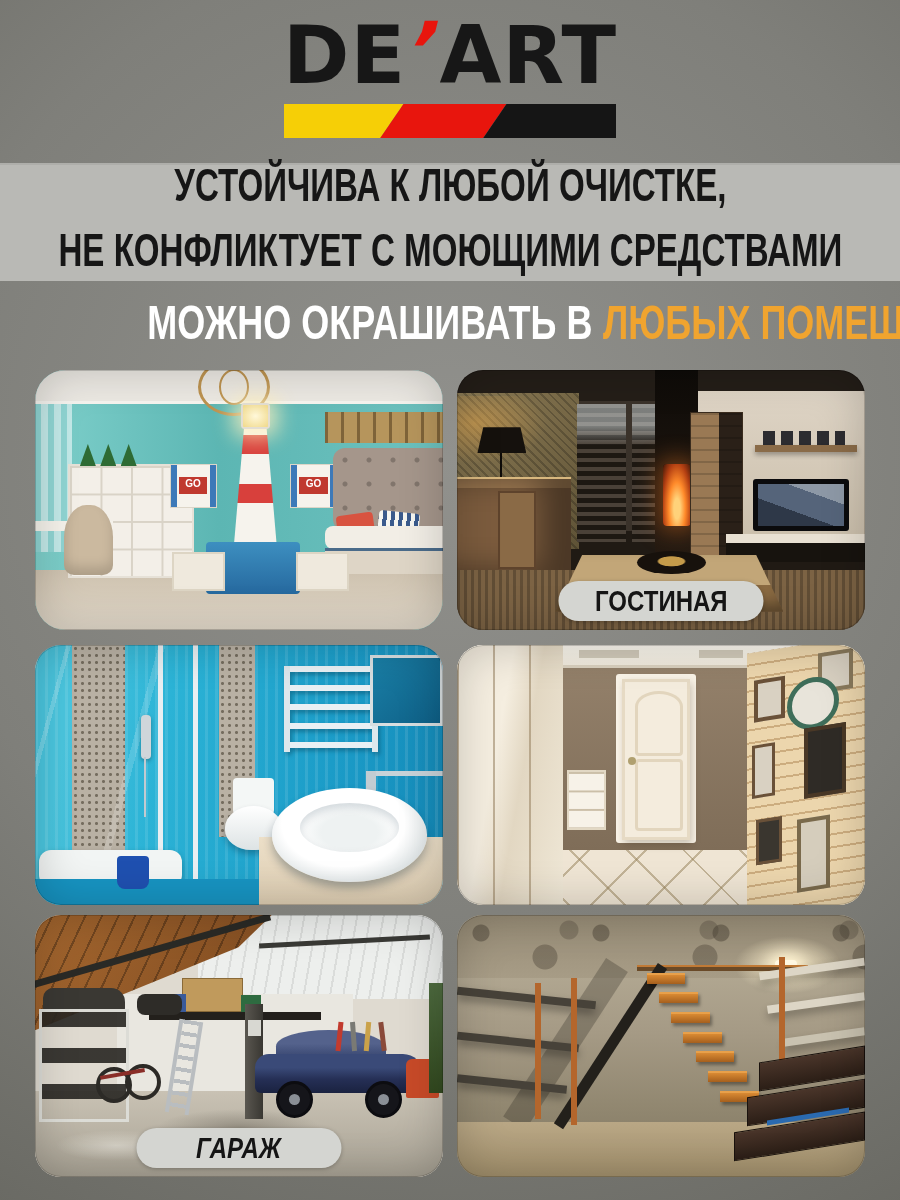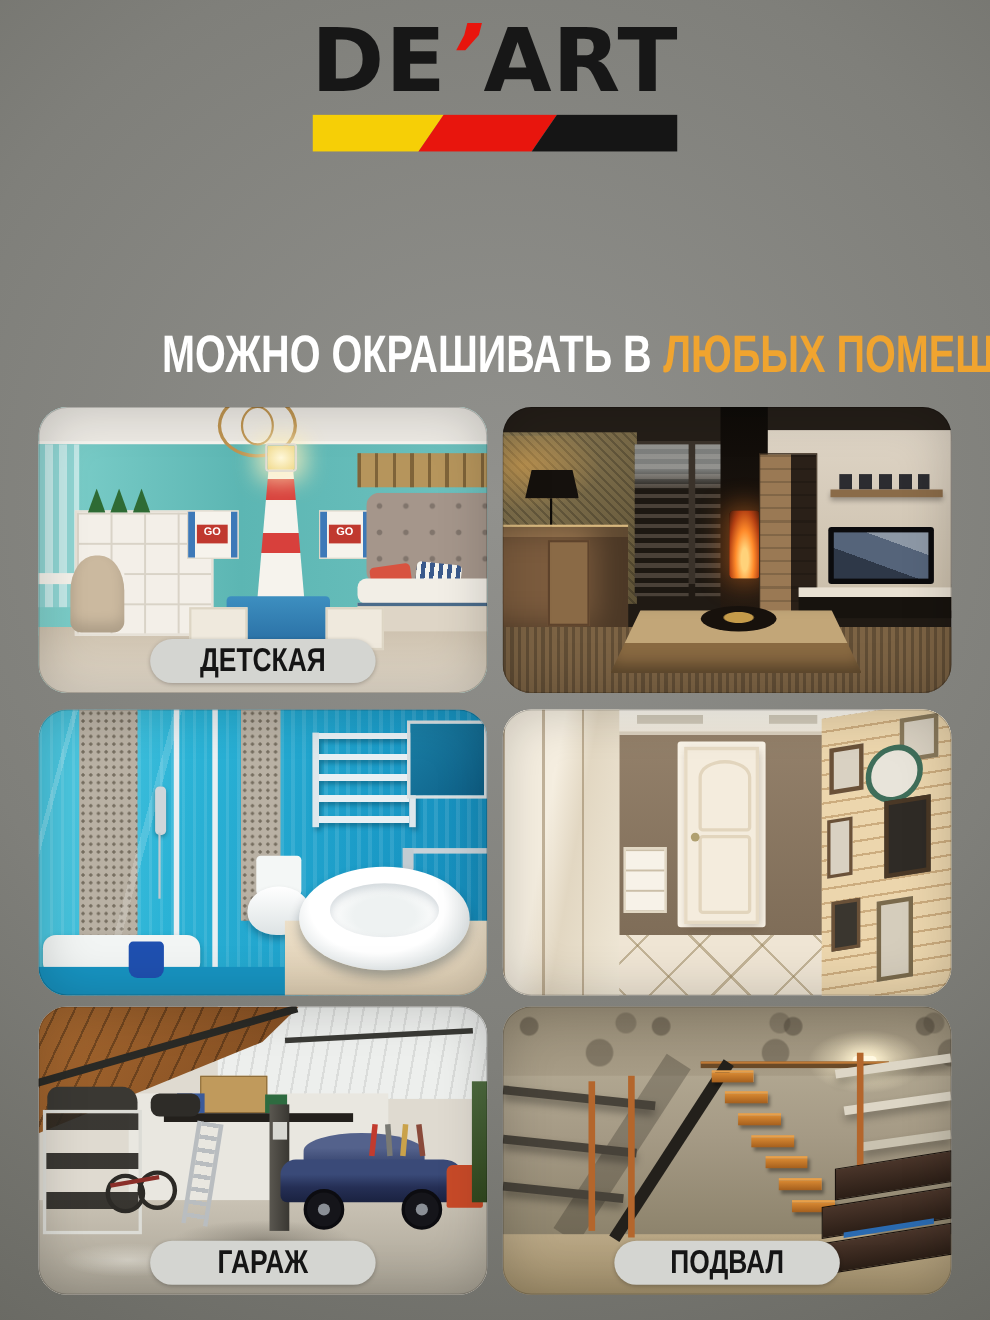--- a/index.html
+++ b/index.html
@@ -31,23 +31,23 @@
   
   .sub-claim{position:absolute;left:0;top:297px;width:900px;text-align:center;line-height:52px;}
   .sub-wrap{display:inline-block;white-space:nowrap;transform:scaleX(.75);font-weight:bold;font-size:48px;}
   .sub-white{color:#ffffff;}
   .sub-orange{color:var(--accent_orange);margin-left:14px;}
 
   
   .card{position:absolute;width:408px;height:260px;border-radius:26px;overflow:hidden;margin:0;background:#888;}
   .card::after{content:"";position:absolute;inset:0;border-radius:26px;pointer-events:none;
     box-shadow:inset 0 0 46px rgba(0,0,0,.20), inset 0 0 0 1px rgba(0,0,0,.18);}
-  .c1{left:35px;top:370px;}  .c2{left:457px;top:370px;}
+  .c1{left:35px;top:370px;border-radius:31px;}  .c2{left:457px;top:370px;}
   .c3{left:35px;top:645px;}  .c4{left:457px;top:645px;}
-  .c5{left:35px;top:915px;height:262px;} .c6{left:457px;top:915px;height:262px;}
+  .c5{left:35px;top:915px;height:262px;font-style:italic;} .c6{left:457px;top:915px;height:262px;}
   .photo{position:absolute;inset:0;}
   .badge{position:absolute;bottom:9px;left:50%;transform:translateX(-50%);z-index:9;
     min-width:205px;padding:4px 18px;border-radius:30px;background:var(--badge_bg);
     text-align:center;box-shadow:0 1px 4px rgba(0,0,0,.25);}
   .badge span{display:inline-block;transform:scaleX(.8);white-space:nowrap;
     font-weight:bold;font-size:30px;line-height:32px;color:#151515;}
 
   
   .sc-kids{background:#68bfbb;}
   .k-ceil{left:0;top:0;width:100%;height:13%;background:#ece9e3;border-bottom:3px solid #f6f4ef;}
@@ -269,20 +269,24 @@
 
   <header class="brand">
     <div class="brand-word"><span>DE</span><span class="apos">’</span><span>ART</span></div>
     <div class="brand-stripe">
       <i class="seg-yellow"></i>
       <i class="seg-red"></i>
       <i class="seg-black"></i>
     </div>
   </header>
 
+  <section class="claim-band">
+    <div class="claim-line"><span>УСТОЙЧИВА К ЛЮБОЙ ОЧИСТКЕ,</span></div>
+    <div class="claim-line"><span>НЕ КОНФЛИКТУЕТ С МОЮЩИМИ СРЕДСТВАМИ</span></div>
+  </section>
 
   <section class="sub-claim">
     <span class="sub-wrap"><span class="sub-white">МОЖНО ОКРАШИВАТЬ В</span><span class="sub-orange">ЛЮБЫХ ПОМЕЩЕНИЯХ</span></span>
   </section>
 
   <figure class="card c1">
     <div class="photo sc-kids">
       <div class="ab k-ceil"></div>
       <div class="ab k-wall"></div>
       <div class="ab k-floor"></div>
@@ -305,21 +309,20 @@
       <div class="ab k-headboard"></div>
       <div class="ab k-pillow-red"></div>
       <div class="ab k-pillow-str"></div>
       <div class="ab k-mattress"></div>
       <div class="ab k-bedbase"></div>
       <div class="ab k-desk"></div>
       <div class="ab k-chair"></div>
       <div class="ab k-bench kb1"></div>
       <div class="ab k-bench kb2"></div>
     </div>
-    <div class="badge"><span>ДЕТСКАЯ</span></div>
   </figure>
 
   <figure class="card c2">
     <div class="photo sc-living">
       <div class="ab l-leftwall"></div>
       <div class="ab l-glow"></div>
       <div class="ab l-lampstem"></div>
       <div class="ab l-lamp"></div>
       <div class="ab l-win lw1"></div>
       <div class="ab l-win lw2"></div>
@@ -329,20 +332,21 @@
       <div class="ab l-rightwall"></div>
       <div class="ab l-cab"></div>
       <div class="ab l-shelfitems"></div>
       <div class="ab l-shelfline"></div>
       <div class="ab l-tv"></div>
       <div class="ab l-bench"></div>
       <div class="ab l-rug"></div>
       <div class="ab l-table"></div>
       <div class="ab l-bowl"></div>
     </div>
+    <div class="badge"><span>ГОСТИНАЯ</span></div>
   </figure>
 
   <figure class="card c3">
     <div class="photo sc-bath">
       <div class="ab b-streaks"></div>
       <div class="ab b-mosaic bm1"></div>
       <div class="ab b-mosaic bm2"></div>
       <div class="ab b-glass"></div>
       <div class="ab b-shower"></div>
       <div class="ab b-tray"></div>
@@ -443,16 +447,15 @@
       <div class="p-post pp2"></div>
       <div class="ab p-shelfR psr1"></div>
       <div class="ab p-shelfR psr2"></div>
       <div class="ab p-shelfR psr3"></div>
       <div class="ab p-postR"></div>
       <div class="p-drawer pd1"></div>
       <div class="p-drawer pd2"></div>
       <div class="ab p-blue"></div>
       <div class="p-drawer pd3"></div>
     </div>
-    <div class="badge"><span>ПОДВАЛ</span></div>
   </figure>
 
 </div>
 
 </body></html>

